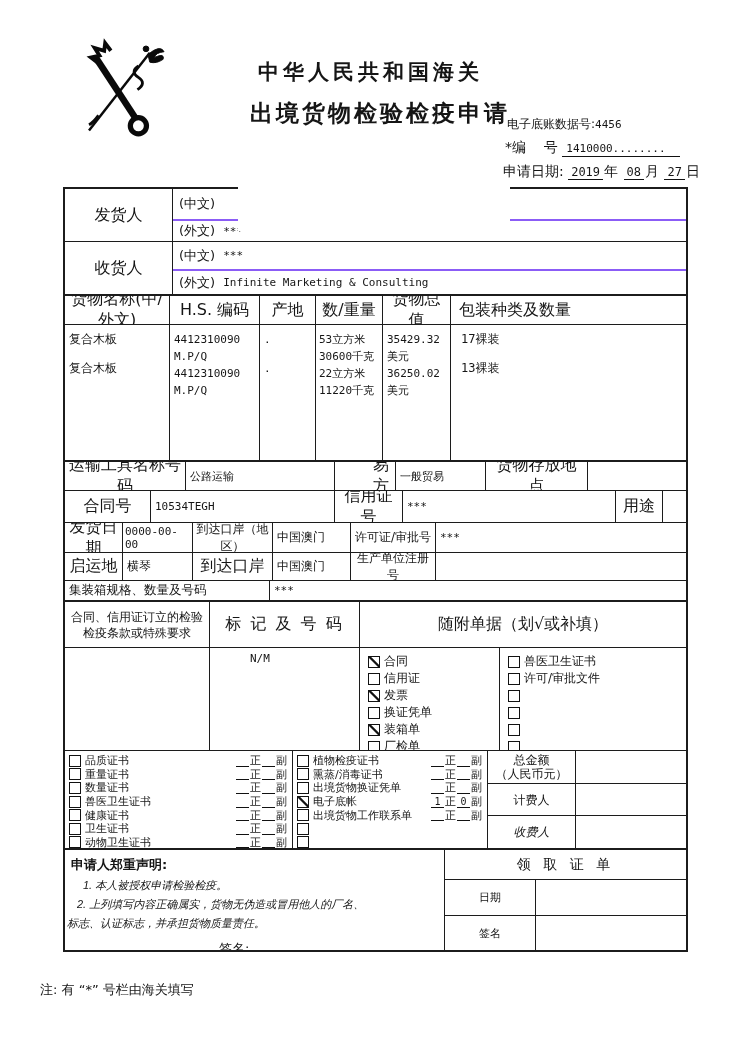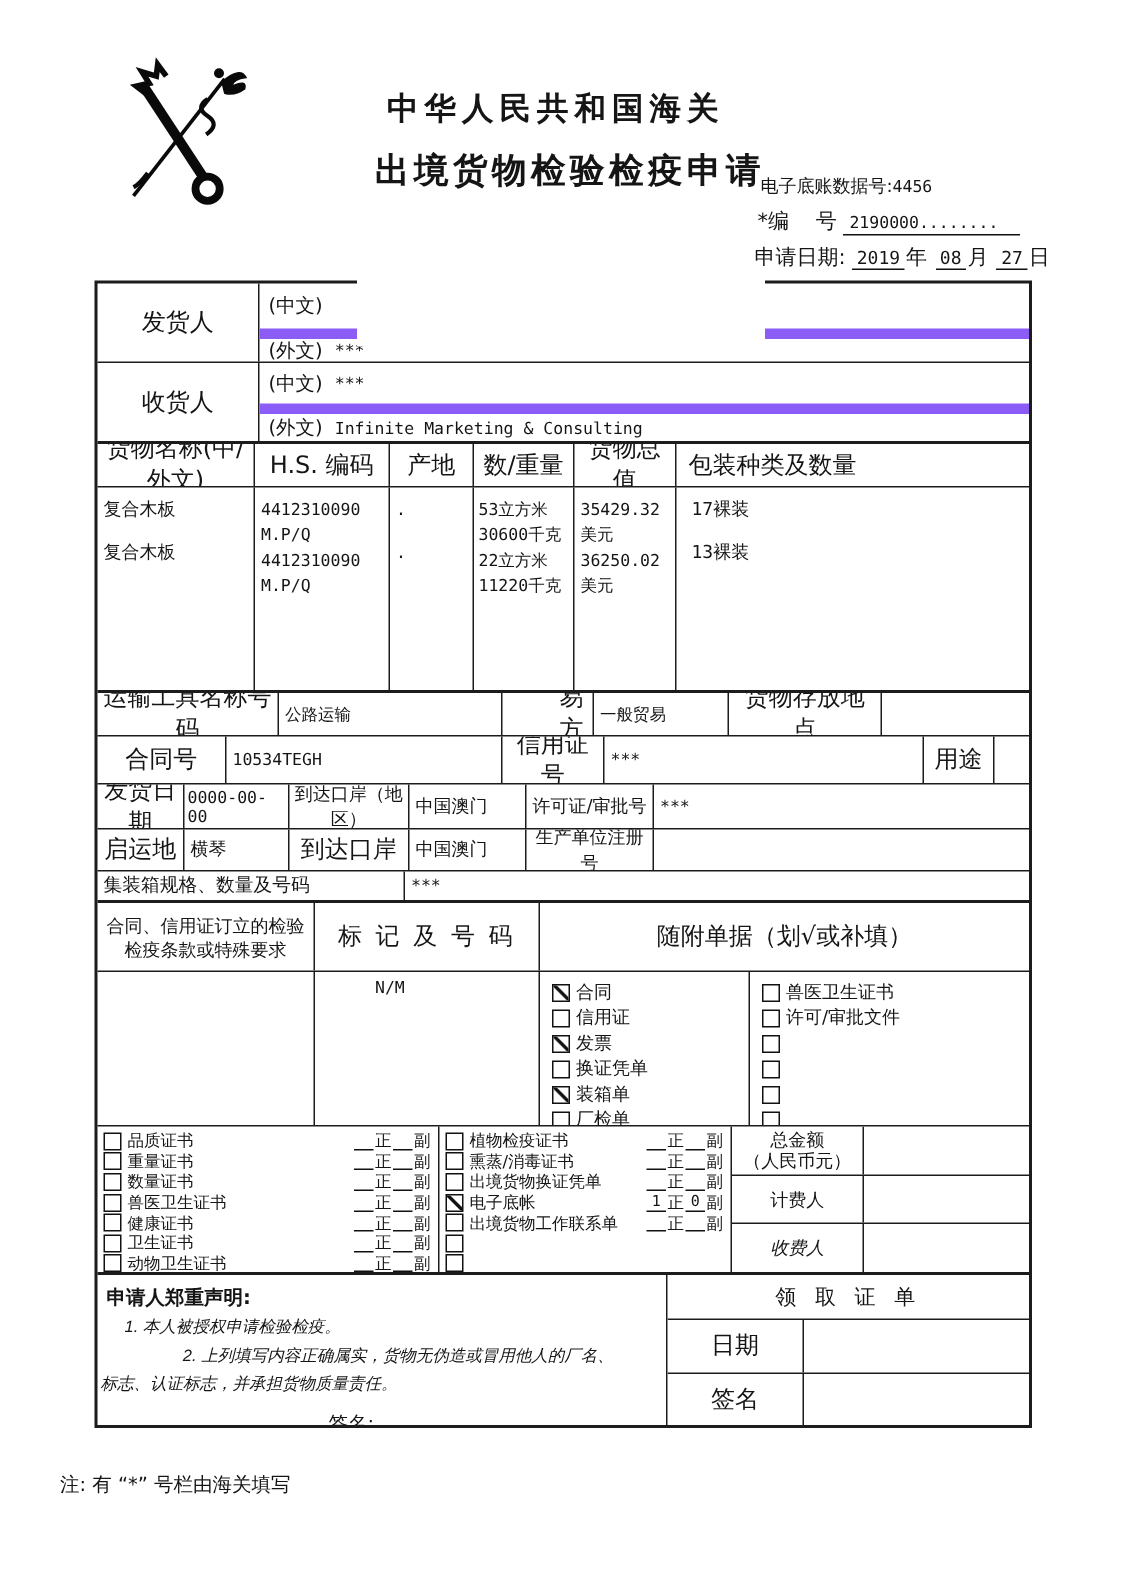--- a/index.html
+++ b/index.html
@@ -25,21 +25,21 @@
   .row{display:flex;border-top:1px solid #1c1c1c;box-sizing:border-box;align-items:stretch;}
   .row.first{border-top:none;}
   .row.thick{border-top:2px solid #1c1c1c;}
   .c{box-sizing:border-box;border-left:1px solid #1c1c1c;padding:2px 4px;overflow:hidden;position:relative;}
   .c.nb{border-left:none;}
   .lab{font-size:16px;}
   .cent{display:flex;align-items:center;justify-content:center;text-align:center;}
   .val{font-family:"DejaVu Sans Mono",monospace;font-size:11px;}
   .subcol{display:flex;flex-direction:column;flex:1;}
   .subrow{display:flex;align-items:center;box-sizing:border-box;}
-  .subrow + .subrow{border-top:7px solid #8b5cf6;}
+  .subrow + .subrow{border-top:2px solid #8b5cf6;}
   .paren{font-size:13px;margin-right:8px;flex:none;}
   .goodline{line-height:17px;white-space:nowrap;}
   
   .cb{width:10px;height:10px;border:1.2px solid #111;display:inline-block;flex:none;margin-right:4px;background:#fff;}
   .cb.checked{background-image:linear-gradient(to top right,transparent 42%,#111 48%,#111 58%,transparent 64%);}
   .docline{display:flex;align-items:center;height:17px;font-size:12px;}
   .certline{display:flex;align-items:center;height:13.6px;font-size:11px;white-space:nowrap;}
   .certline .grow{flex:1;}
   .blank{display:inline-block;width:13px;border-bottom:1px solid #111;height:11px;text-align:center;
     font-family:"DejaVu Sans Mono",monospace;font-size:10px;line-height:11px;}
@@ -54,21 +54,21 @@
   .decl-title{font-size:13px;font-weight:bold;margin:4px 2px 2px 2px;}
   .decl-line{font-family:Liberation Sans, sans-serif;font-style:italic;font-size:11px;line-height:19px;margin-left:4px;}
   .decl-line.wrap2{margin-left:-2px;}
   .signline{font-size:13px;margin-top:6px;margin-left:150px;}
   .sign-blank{display:inline-block;width:118px;border-bottom:1.2px solid #111;height:13px;}
   .claim-head{height:30px;border-bottom:1px solid #1c1c1c;display:flex;align-items:center;justify-content:center;
     font-size:14px;letter-spacing:4px;box-sizing:border-box;}
   .claimrow{display:flex;height:35px;box-sizing:border-box;}
   .claimrow + .claimrow{border-top:1px solid #1c1c1c;text-align:center;}
   .claimlab{width:91px;border-right:1px solid #1c1c1c;box-sizing:border-box;
-    display:flex;align-items:center;justify-content:center;font-size:16px;}
+    display:flex;align-items:center;justify-content:center;font-size:11px;}
   .claimval{flex:1;}
   .footnote{left:40px;top:981px;font-size:13px;}
   .redact{left:238px;top:183px;width:272px;height:48px;background:#ffffff;z-index:6;}
   .nm-val{padding-left:40px;padding-top:4px;}
 </style>
 </head>
 <body>
 
 <div class="abs" style="left:70px;top:36px;width:95px;height:115px;">
   <svg viewBox="0 0 100 110" width="95" height="115">
@@ -84,21 +84,21 @@
     </g>
   </svg>
 </div>
 <div class="abs agency-title">中华人民共和国海关</div>
 <div class="abs form-title">出境货物检验检疫申请</div>
 <div class="abs eledger">
   <span>电子底账数据号:</span><span class="val">4456</span>
 </div>
 <div class="abs serial-row">
   <span class="serial-label">*编    号</span>
-  <span class="serial-value">2190000........</span>
+  <span class="serial-value">1410000........</span>
 </div>
 <div class="abs date-row">
   <span>申请日期:</span>
   <span class="date-num">2019</span><span class="date-unit">年</span>
   <span class="date-num">08</span><span class="date-unit">月</span>
   <span class="date-num">27</span><span class="date-unit">日</span>
 </div>
 
 <div class="abs form-table">
 
@@ -421,21 +421,21 @@
           </div>
         <div class="feeval"></div>
       </div>
     </div>
   </div>
 
   <div class="row thick" style="height:102px;">
     <div class="c nb" style="width:379px;flex:none;">
       <div class="decl-title">申请人郑重声明:</div>
       <div class="decl-line" style="margin-left:14px;">1. 本人被授权申请检验检疫。</div>
-      <div class="decl-line" style="margin-left:22px;text-align:center;">2. 上列填写内容正确属实，货物无伪造或冒用他人的厂名、</div>
+      <div class="decl-line" style="margin-left:8px;">2. 上列填写内容正确属实，货物无伪造或冒用他人的厂名、</div>
       <div class="decl-line wrap2">标志、认证标志，并承担货物质量责任。</div>
       <div class="signline">
         <span>签名:</span><span class="sign-blank"></span>
       </div>
     </div>
     <div class="c subcol" style="flex:1;padding:0;">
       <div class="claim-head">领 取 证 单</div>
       <div class="claimrow">
         <div class="claimlab">日期</div>
         <div class="claimval"></div>

